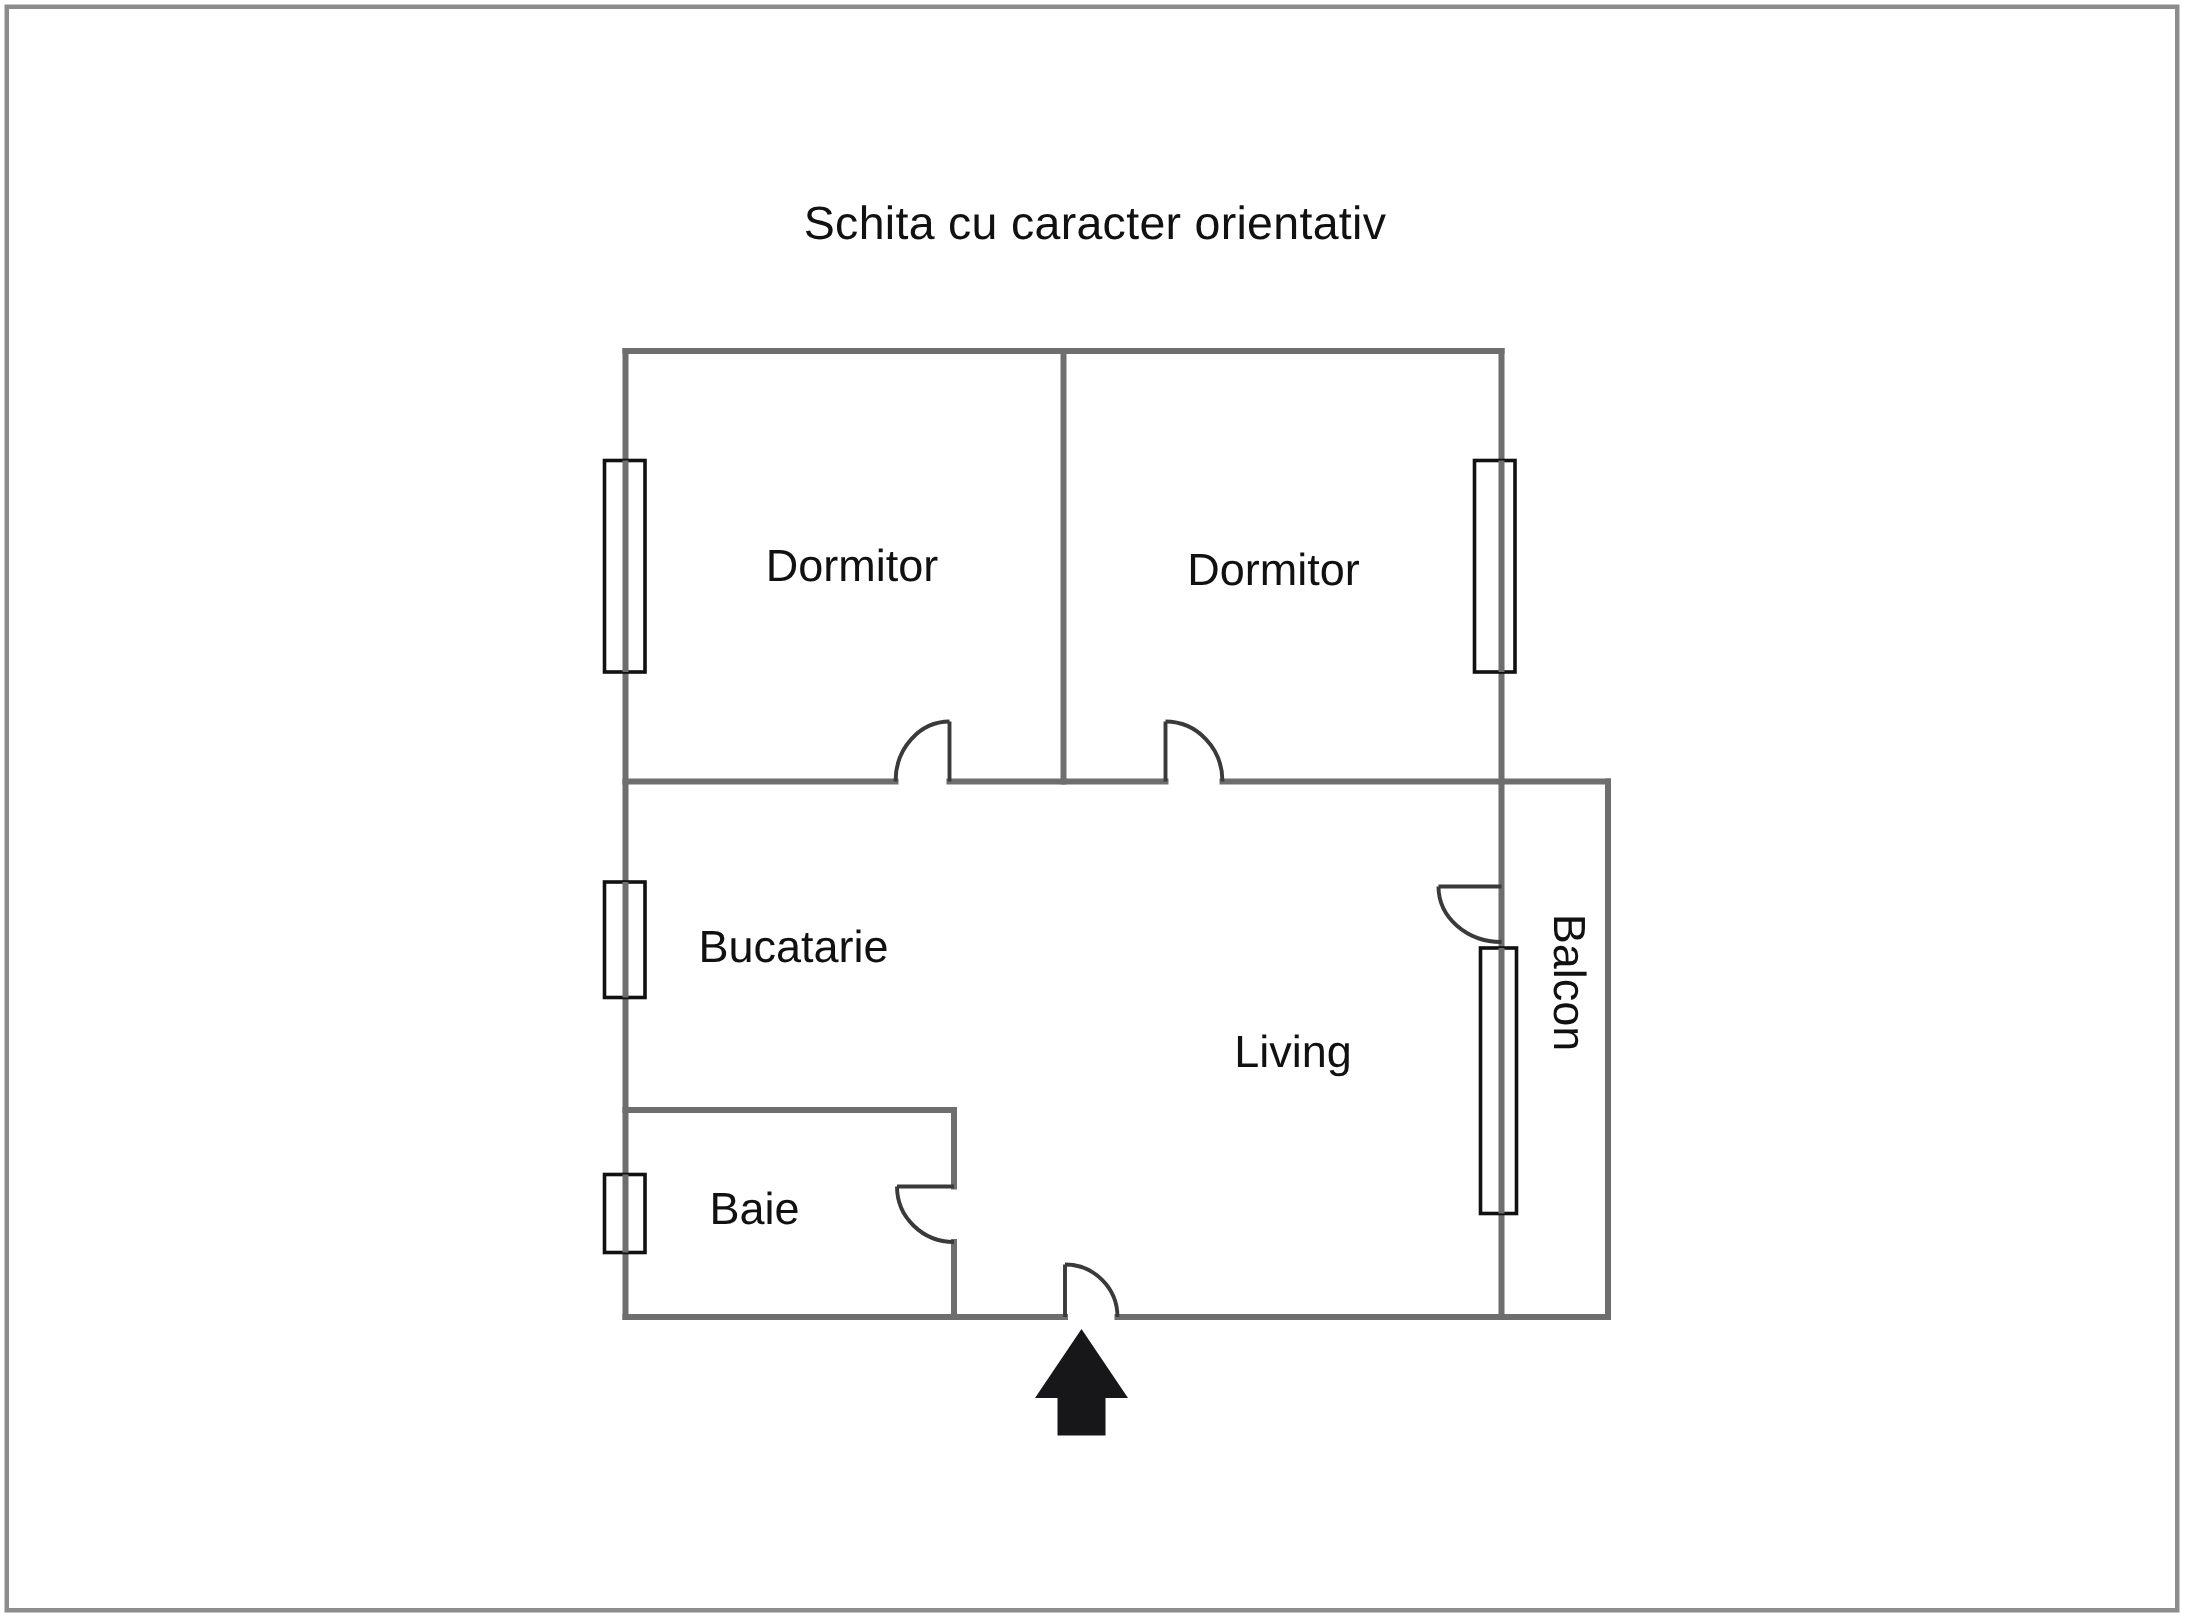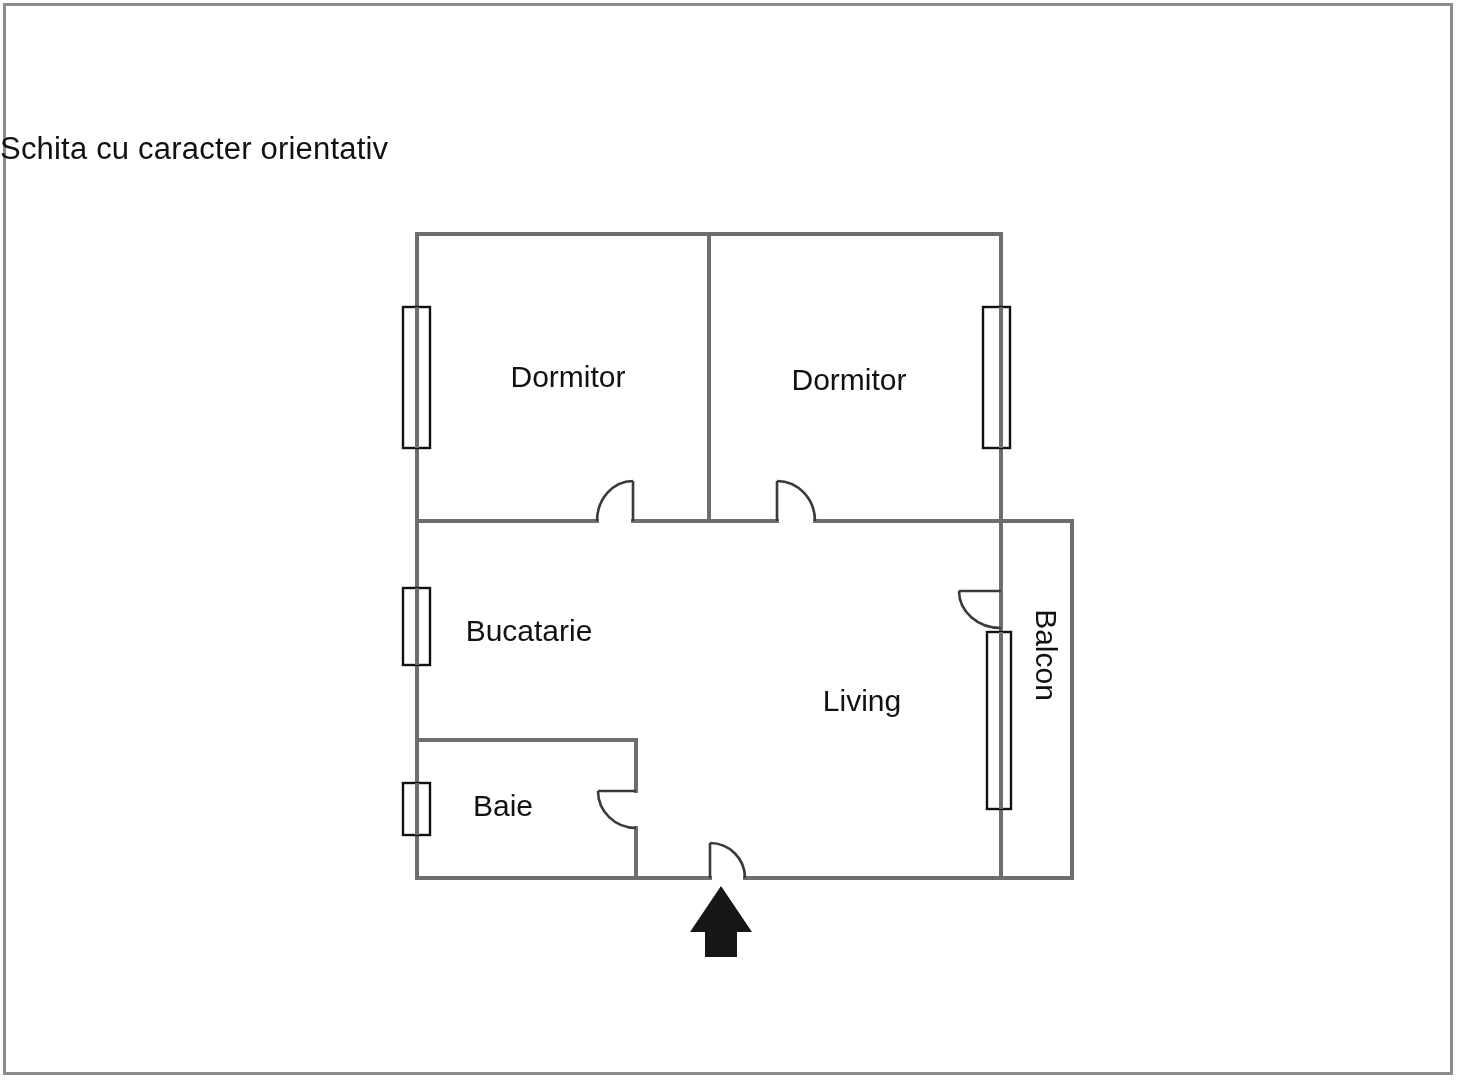--- a/index.html
+++ b/index.html
@@ -27,21 +27,21 @@
     height: 1072px;
     border: 3px solid #8c8c8c;
     box-sizing: border-box;
     pointer-events: none;
   }
   #plan-title {
     position: absolute;
     left: 0;
     top: 131px;
     width: 1460px;
-    text-align: left;
+    text-align: center;
     font-size: 31px;
     color: #111111;
     letter-spacing: 0.2px;
     font-family: "Liberation Sans", sans-serif;
     white-space: nowrap;
   }
   #plan-svg-wrap {
     position: absolute;
     left: 0;
     top: 0;

